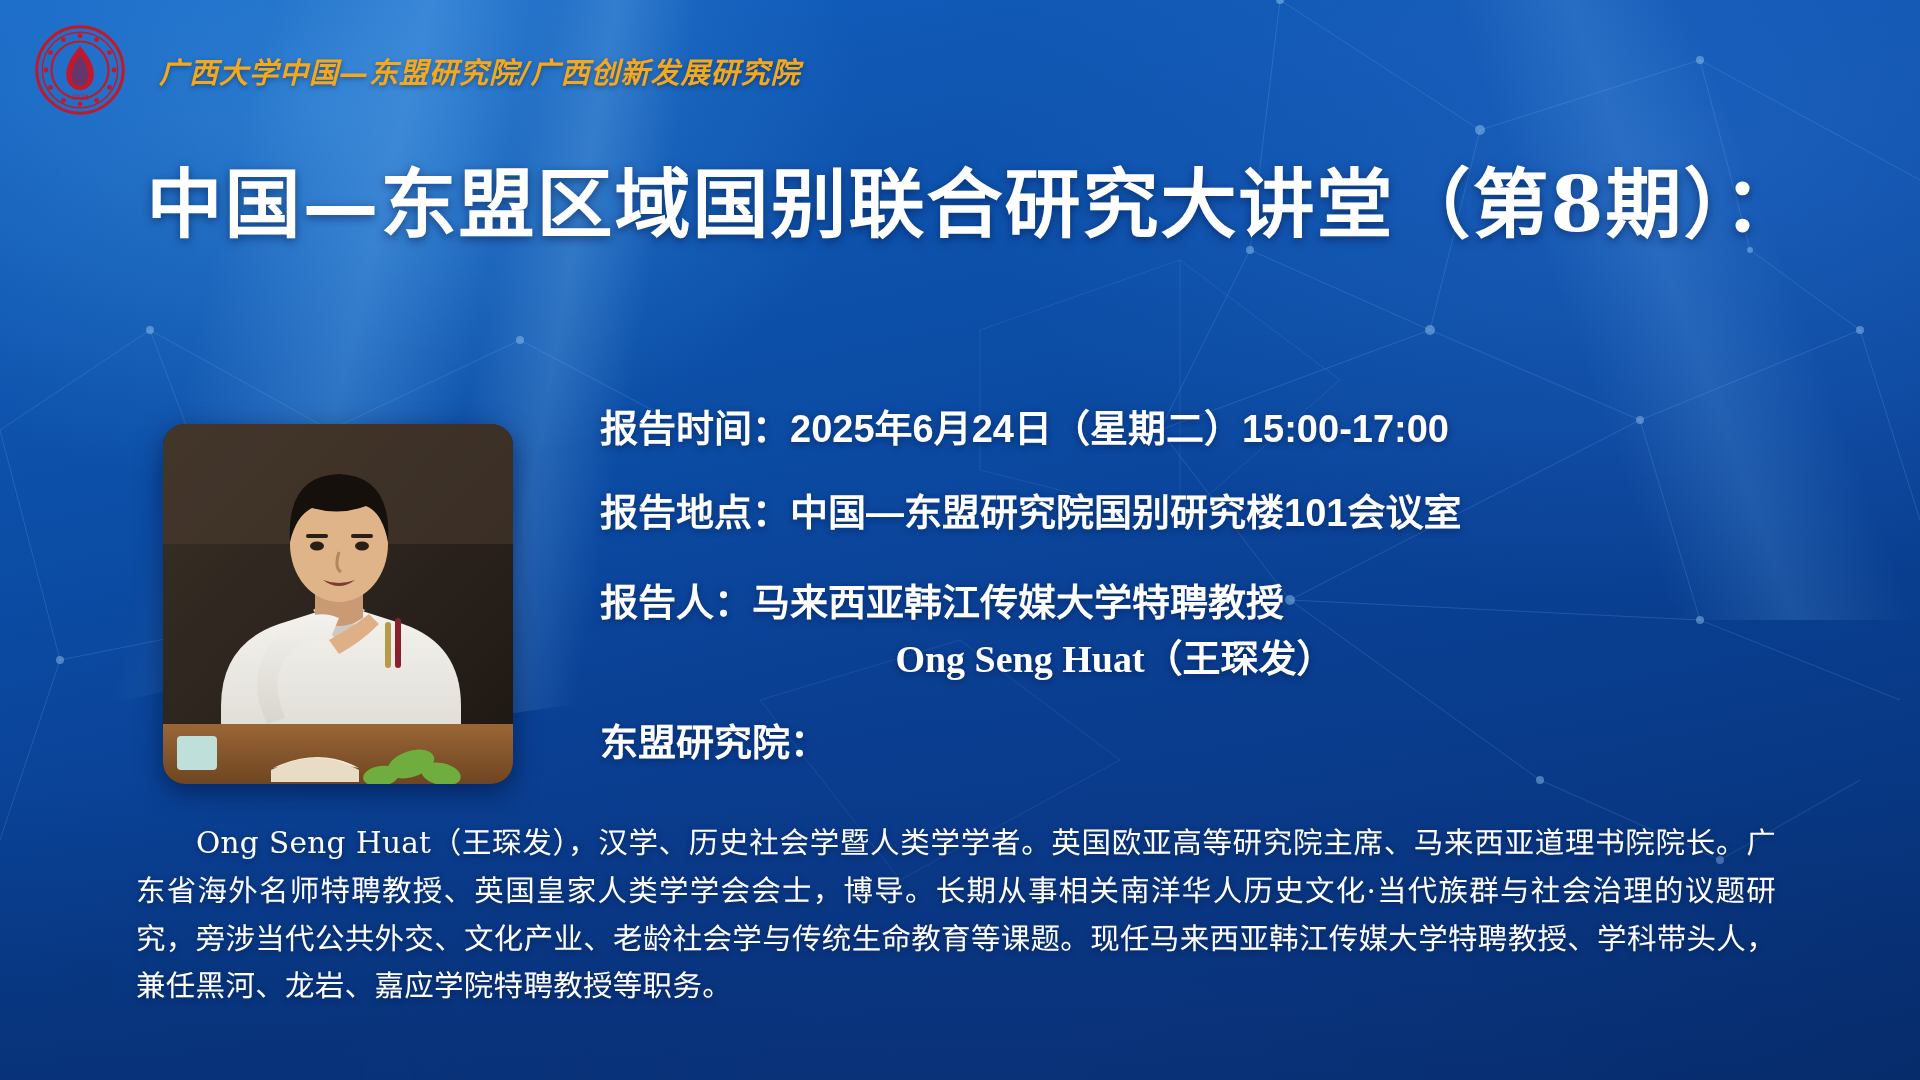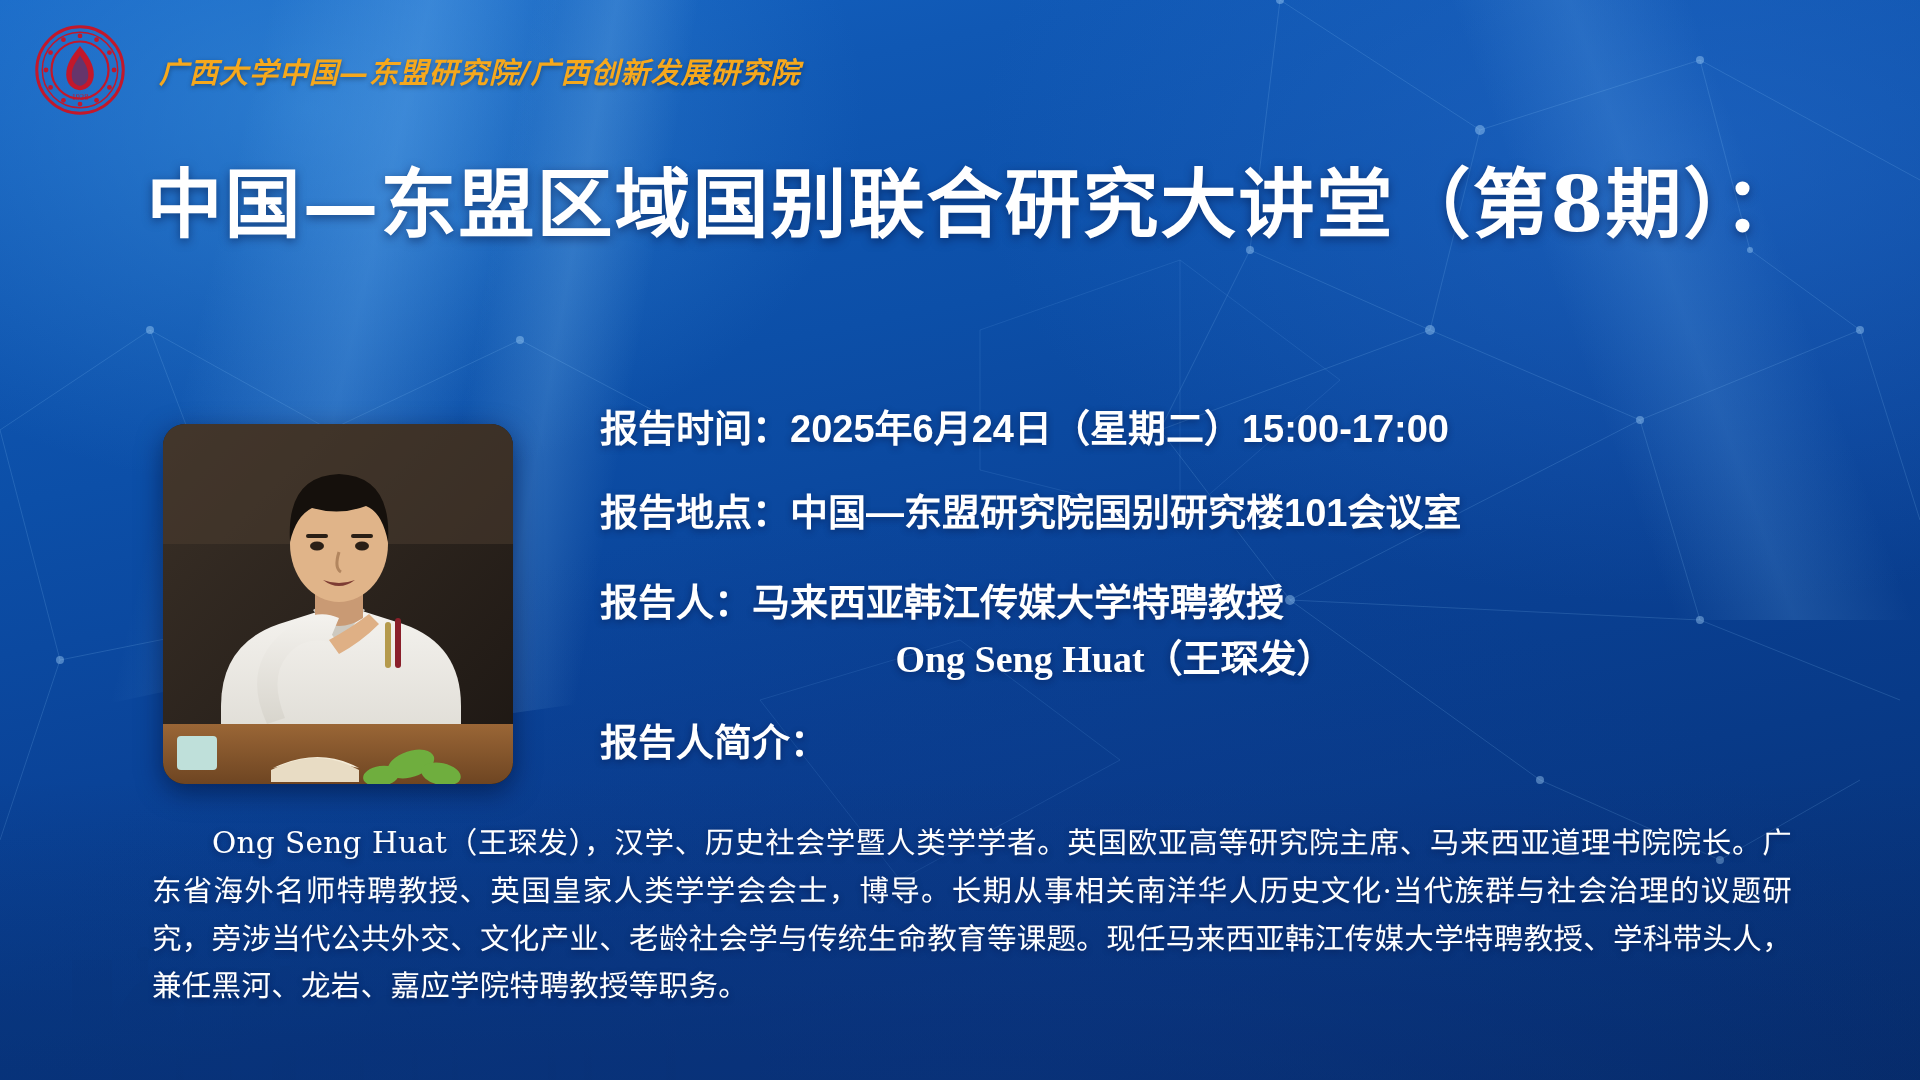--- a/index.html
+++ b/index.html
@@ -70,21 +70,21 @@
     text-shadow:0 2px 7px rgba(0,14,54,0.45);
   }
   .row-time{margin-bottom:46px;}
   .row-place{margin-bottom:52px;}
   .row-speaker1{margin-bottom:18px;}
   .row-speaker2{text-align:center;padding-right:170px;margin-bottom:46px;font-family:Liberation Serif, serif;}
   .row-bio-head{}
 
   
   .bio{
-    position:absolute;left:152px;top:820px;width:1640px;z-index:6;color:#ffffff;
+    position:absolute;left:136px;top:820px;width:1640px;z-index:6;color:#ffffff;
     font-family:"DejaVu Serif","Liberation Serif",serif;
     font-size:29.5px;line-height:1.62;text-align:justify;text-indent:60px;
     letter-spacing:0.3px;
     text-shadow:0 2px 6px rgba(0,14,54,0.45);
   }
 
   
   .skyline{position:absolute;left:0;bottom:0;width:760px;height:240px;z-index:4;opacity:.5;}
   .skyline svg{display:block;width:760px;height:240px;}
 </style>
@@ -256,18 +256,18 @@
         <ellipse cx="218" cy="352" rx="18" ry="10" transform="rotate(-8 218 352)"></ellipse>
       </g>
     </svg>
   </div>
 
   <div class="info">
     <div class="info-line row-time">报告时间：2025年6月24日（星期二）15:00-17:00</div>
     <div class="info-line row-place">报告地点：中国—东盟研究院国别研究楼101会议室</div>
     <div class="info-line row-speaker1">报告人：马来西亚韩江传媒大学特聘教授</div>
     <div class="info-line row-speaker2">Ong Seng Huat（王琛发）</div>
-    <div class="info-line row-bio-head">报告人简介：</div>
+    <div class="info-line row-bio-head">东盟研究院：</div>
   </div>
 
   <div class="bio">Ong Seng Huat（王琛发），汉学、历史社会学暨人类学学者。英国欧亚高等研究院主席、马来西亚道理书院院长。广东省海外名师特聘教授、英国皇家人类学学会会士，博导。长期从事相关南洋华人历史文化·当代族群与社会治理的议题研究，旁涉当代公共外交、文化产业、老龄社会学与传统生命教育等课题。现任马来西亚韩江传媒大学特聘教授、学科带头人，兼任黑河、龙岩、嘉应学院特聘教授等职务。</div>
 
 </div>
 
 </body></html>

